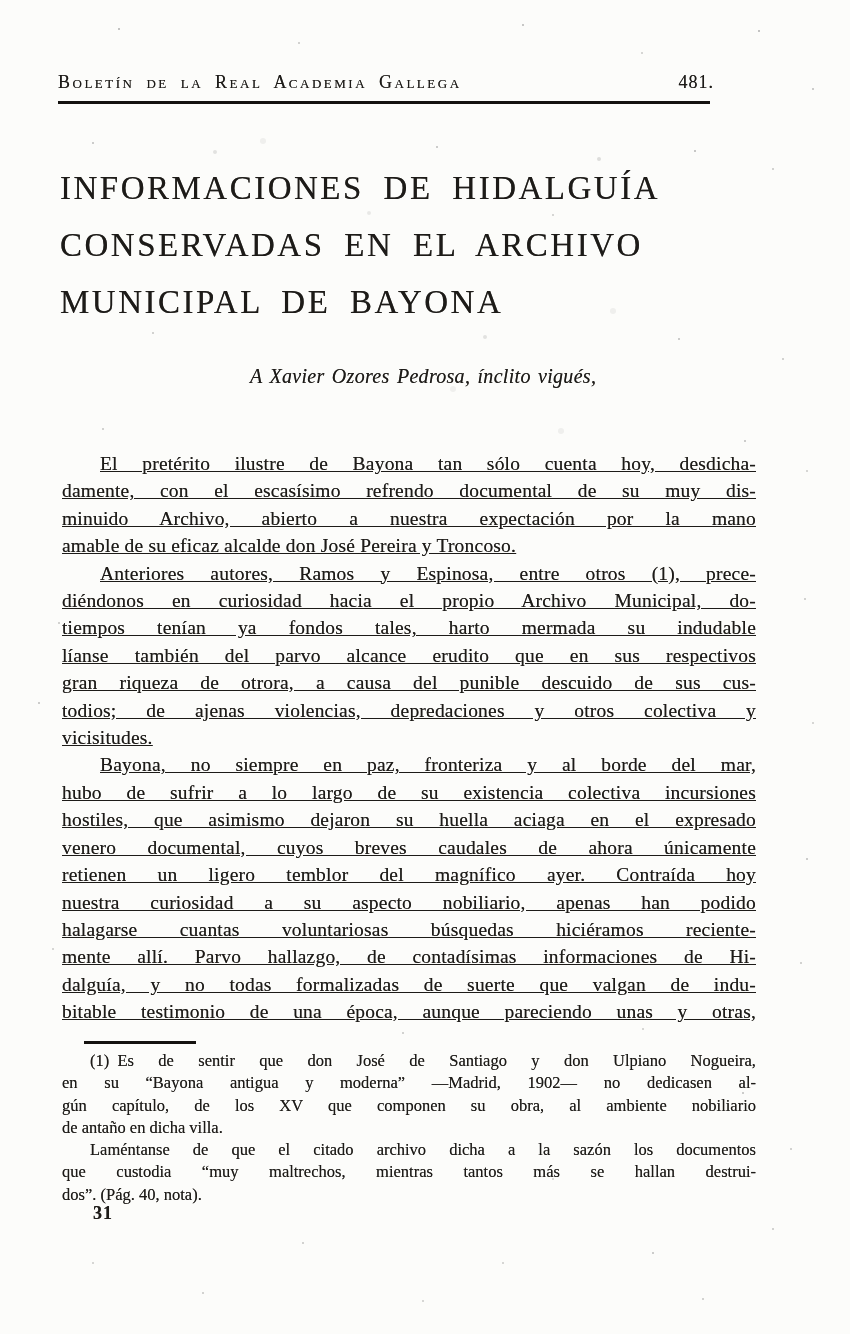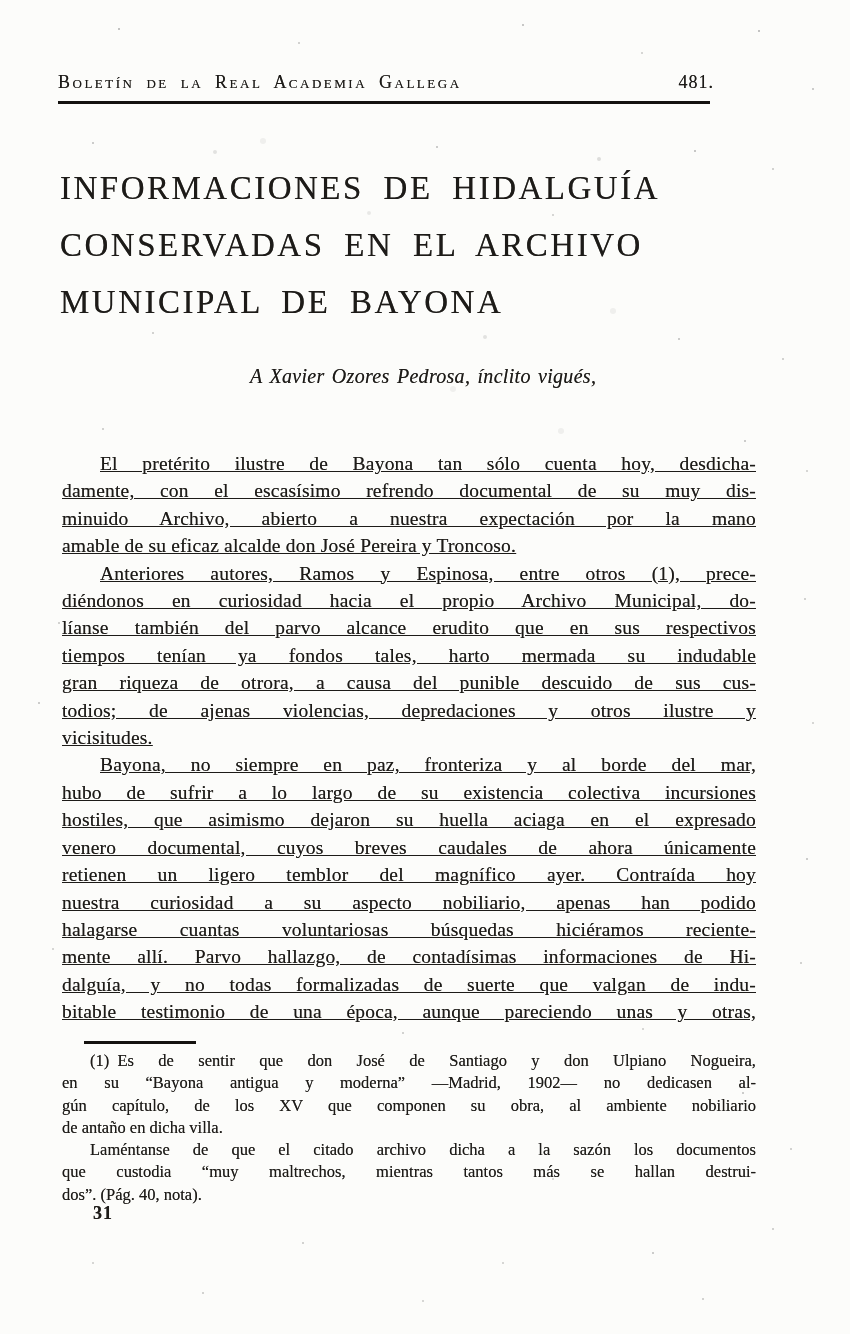--- a/index.html
+++ b/index.html
@@ -129,24 +129,24 @@
   <div class="body-text">
       <div class="paragraph">
         <div class="line indent">El pretérito ilustre de Bayona tan sólo cuenta hoy, desdicha-</div>
         <div class="line">damente, con el escasísimo refrendo documental de su muy dis-</div>
         <div class="line">minuido Archivo, abierto a nuestra expectación por la mano</div>
         <div class="line no-just">amable de su eficaz alcalde don José Pereira y Troncoso.</div>
       </div>
       <div class="paragraph">
         <div class="line indent">Anteriores autores, Ramos y Espinosa, entre otros (1), prece-</div>
         <div class="line">diéndonos en curiosidad hacia el propio Archivo Municipal, do-</div>
+        <div class="line">tiempos tenían ya fondos tales, harto mermada su indudable</div>
         <div class="line">líanse también del parvo alcance erudito que en sus respectivos</div>
-        <div class="line">tiempos tenían ya fondos tales, harto mermada su indudable</div>
         <div class="line">gran riqueza de otrora, a causa del punible descuido de sus cus-</div>
-        <div class="line">todios; de ajenas violencias, depredaciones y otros ilustre y</div>
+        <div class="line">todios; de ajenas violencias, depredaciones y otros colectiva y</div>
         <div class="line no-just">vicisitudes.</div>
       </div>
       <div class="paragraph">
         <div class="line indent">Bayona, no siempre en paz, fronteriza y al borde del mar,</div>
         <div class="line">hubo de sufrir a lo largo de su existencia colectiva incursiones</div>
         <div class="line">hostiles, que asimismo dejaron su huella aciaga en el expresado</div>
         <div class="line">venero documental, cuyos breves caudales de ahora únicamente</div>
         <div class="line">retienen un ligero temblor del magnífico ayer. Contraída hoy</div>
         <div class="line">nuestra curiosidad a su aspecto nobiliario, apenas han podido</div>
         <div class="line">halagarse cuantas voluntariosas búsquedas hiciéramos reciente-</div>

